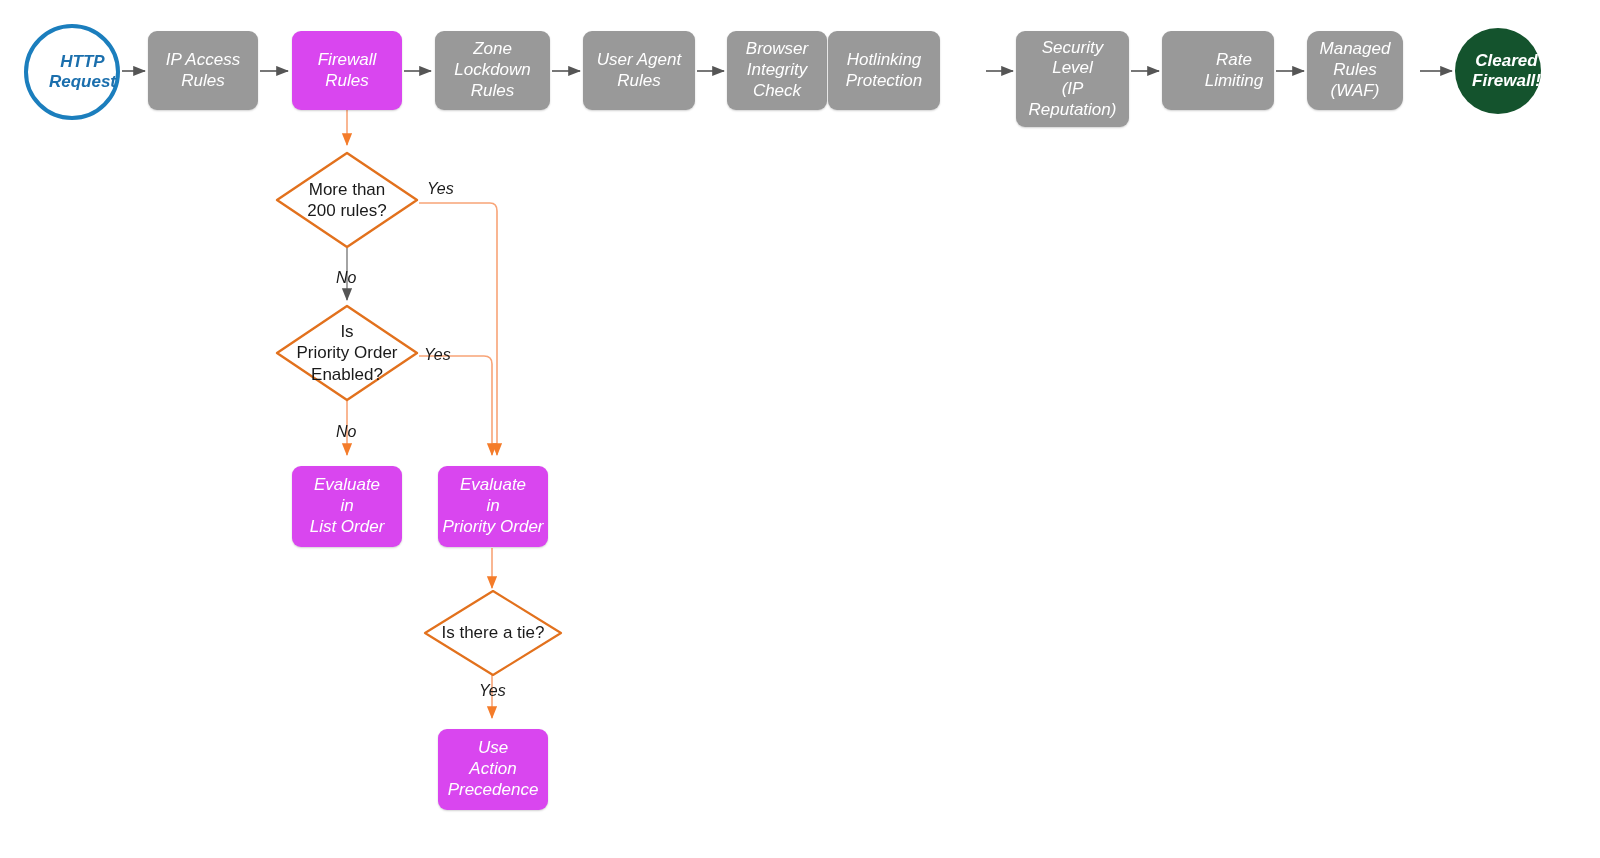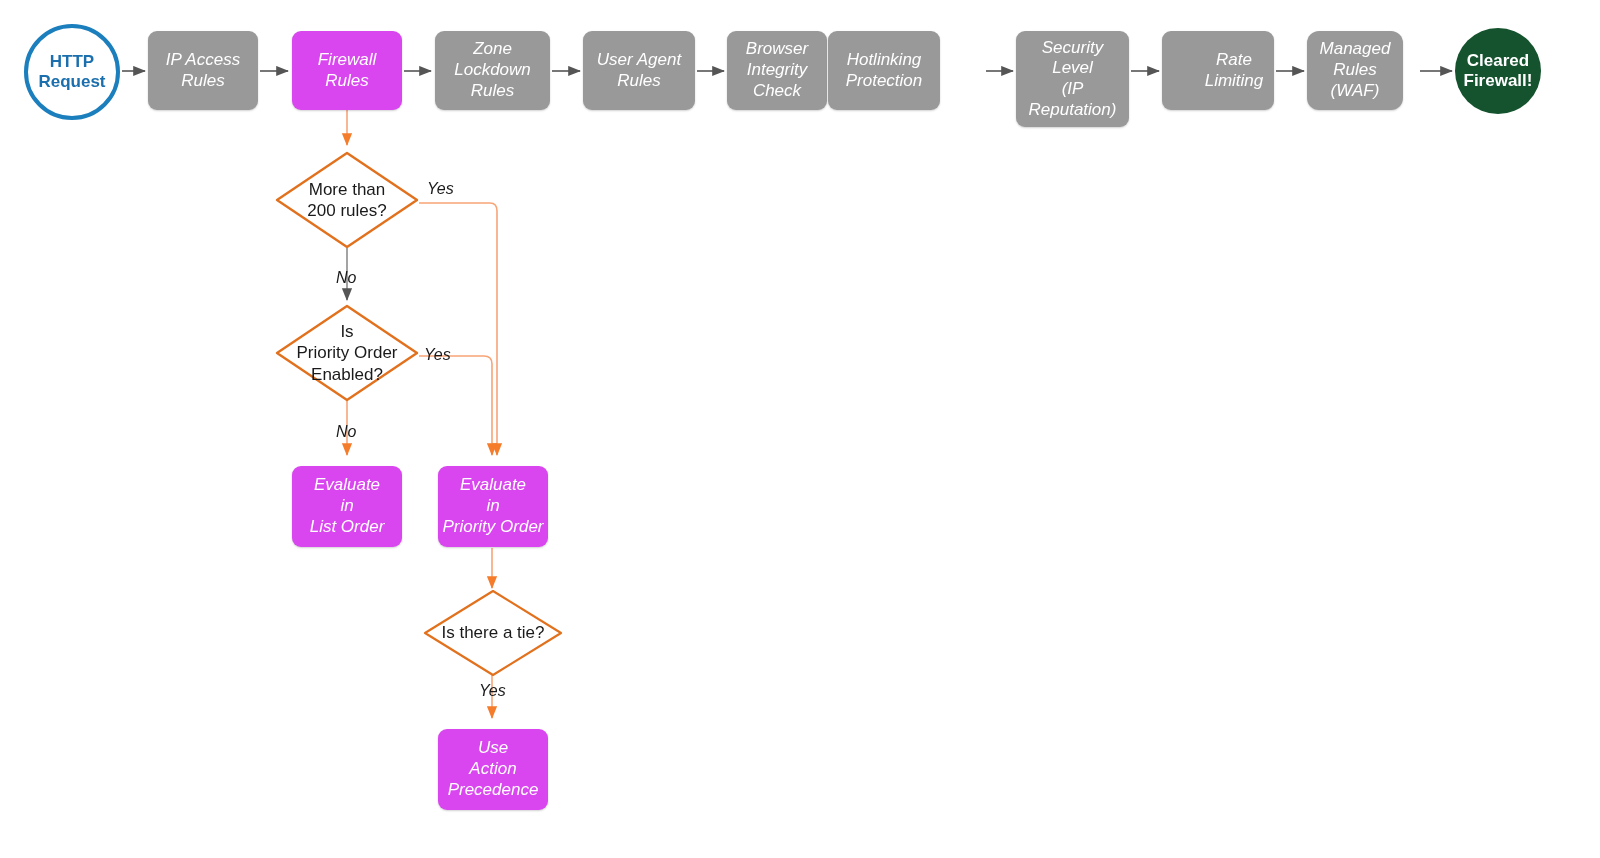--- a/index.html
+++ b/index.html
@@ -48,22 +48,24 @@
   .proc-orange {
     background: #d946ef;
     color: #ffffff;
     font-style: italic;
     font-size: 17px;
     box-shadow: 0 1px 2px rgba(0,0,0,0.18);
   }
   .terminator {
     border-radius: 50%;
     font-weight: bold;
+    font-style: italic;
     font-size: 17px;
     line-height: 1.2;
+    justify-content: flex-end;
   }
   .term-start {
     background: #ffffff;
     border: 4px solid #1b7ebd;
     color: #1b6fad;
   }
   .term-end {
     background: #14532d;
     color: #ffffff;
   }

